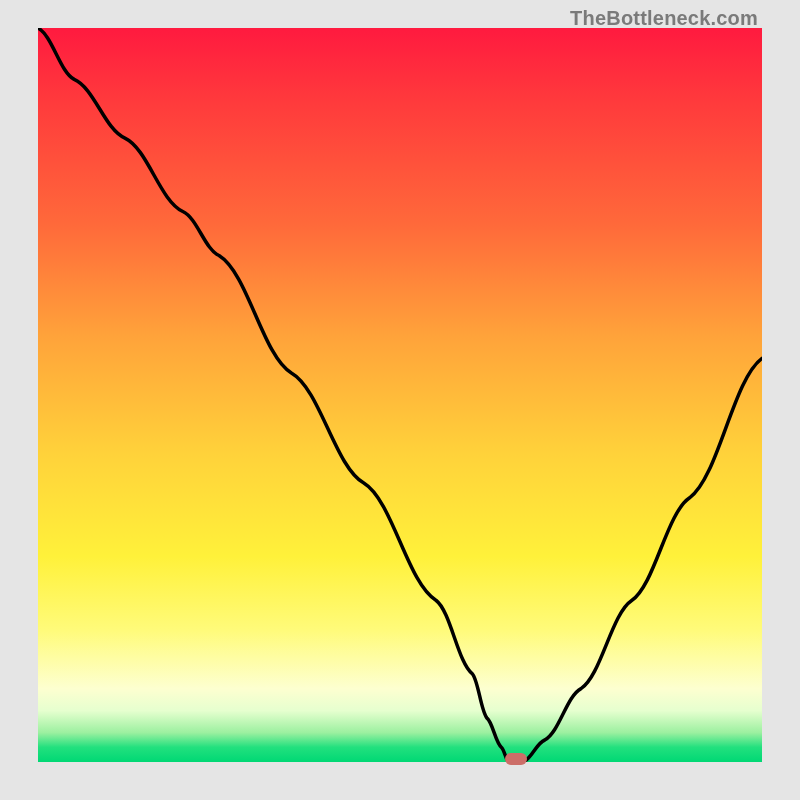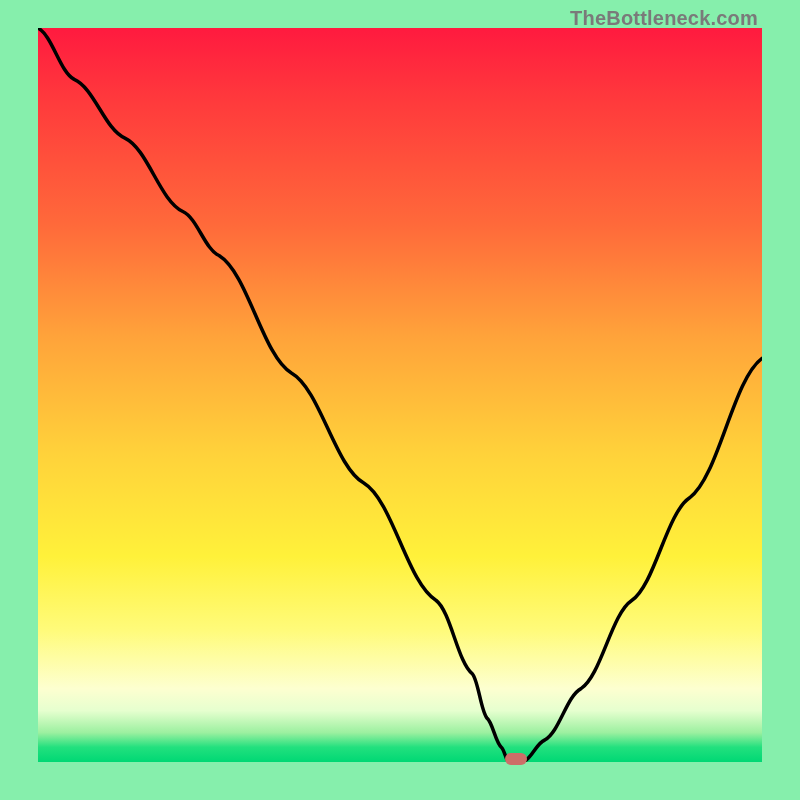--- a/index.html
+++ b/index.html
@@ -7,21 +7,21 @@
     padding: 0;
     width: 800px;
     height: 800px;
     background: #000;
     overflow: hidden;
   }
   .frame {
     position: relative;
     width: 800px;
     height: 800px;
-    background: #86efac;
+    background: #e5e5e5;
   }
   .plot-area {
     position: absolute;
     left: 38px;
     top: 28px;
     width: 724px;
     height: 734px;
     
     background: linear-gradient(
       to bottom,

